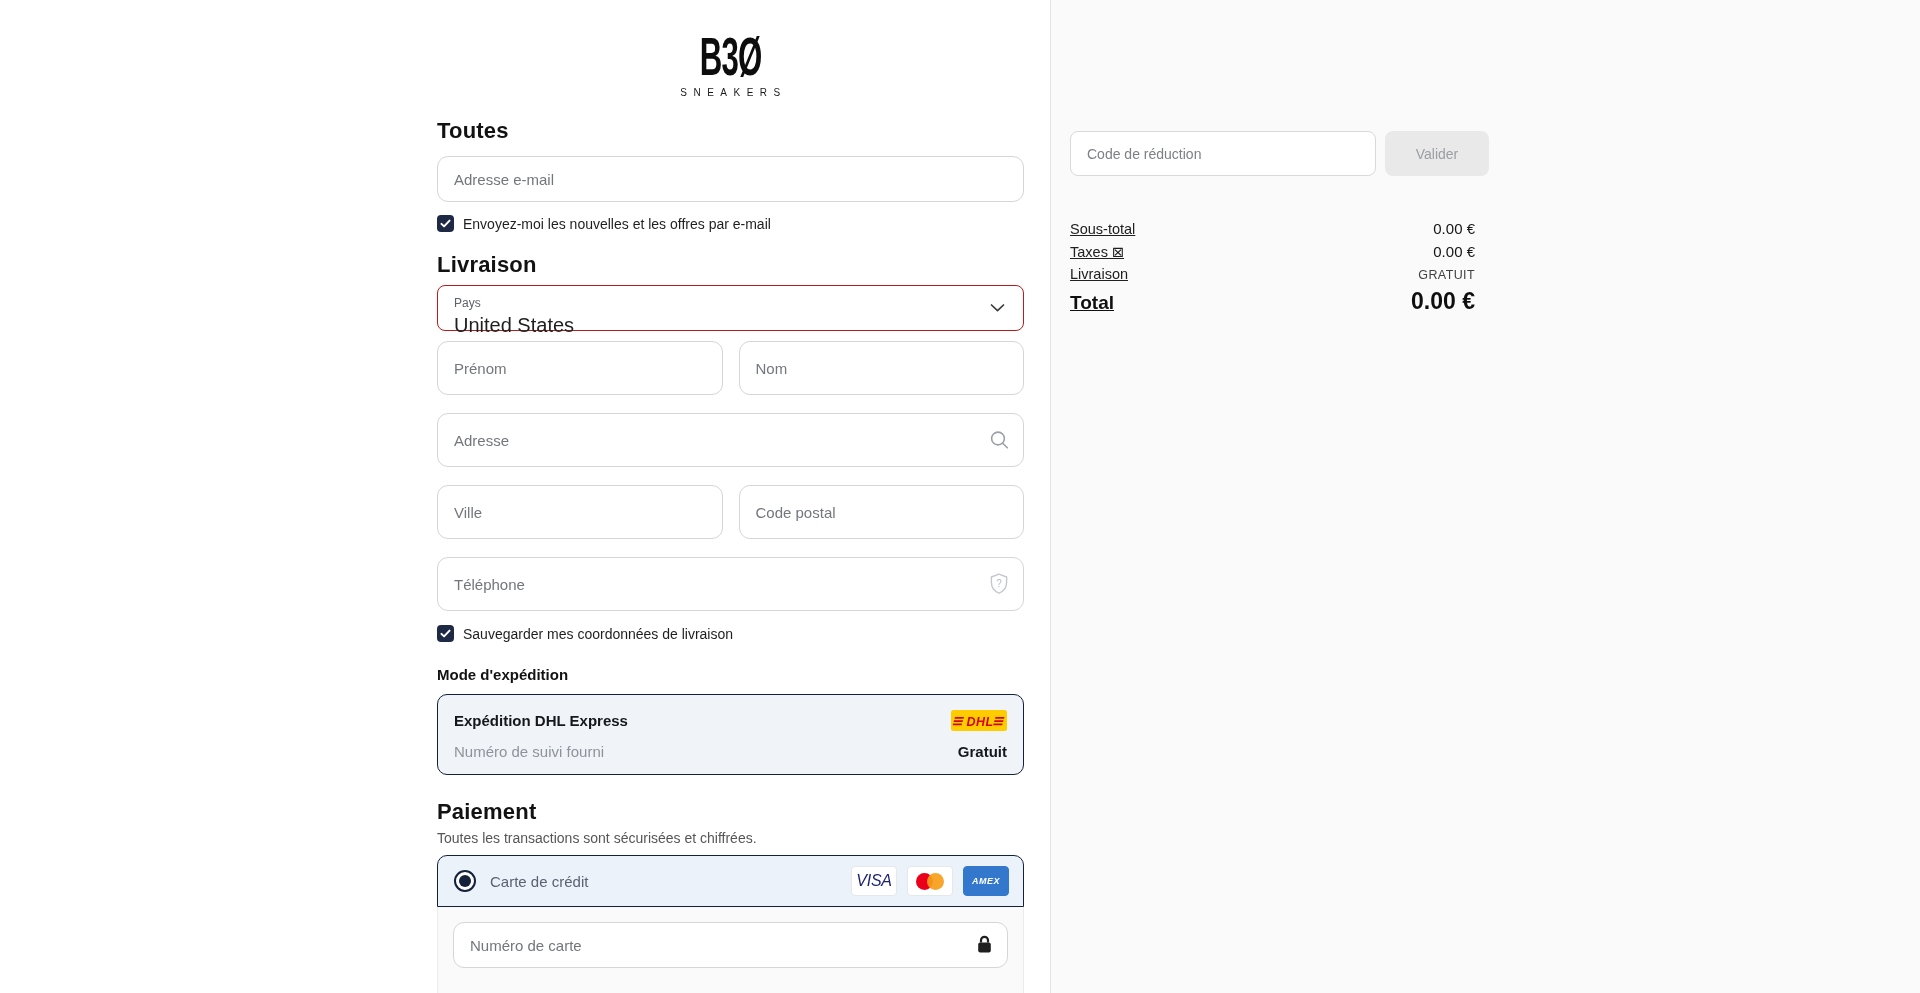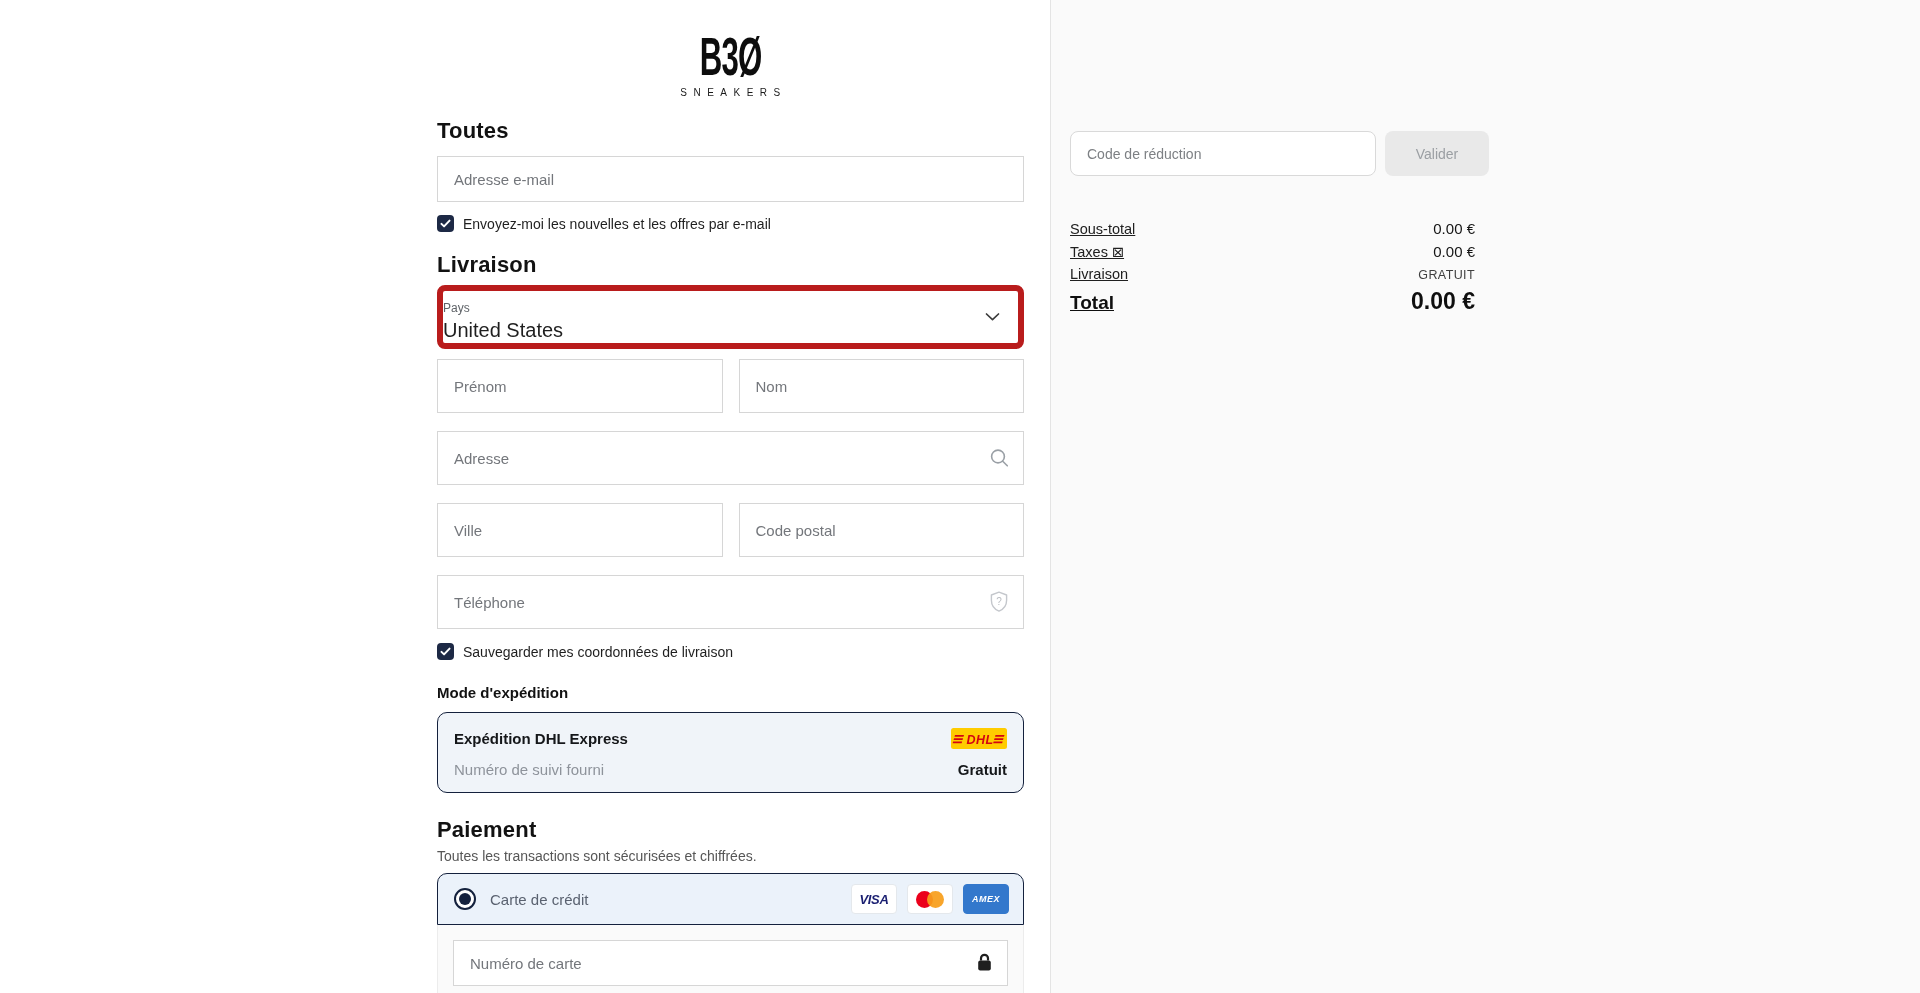--- a/index.html
+++ b/index.html
@@ -14,35 +14,35 @@
   .logo { margin-top:43px; text-align:center; }
   .brand { display:inline-block; font-size:40px; font-weight:700; line-height:40px;
     letter-spacing:-1px; color:#0d0d0d; transform:scale(0.78,1.34); transform-origin:center bottom; }
   .brand-sub { font-size:10px; letter-spacing:6.5px; color:#1a1a1a; margin-top:4px; text-indent:6px; }
 
   h2.section { font-size:22px; font-weight:700; color:#121212; letter-spacing:0.2px; }
   .h-contact { margin-top:20px; }
   .h-livraison { margin-top:20px; }
   .h-paiement { margin-top:24px; }
 
-  .input { width:100%; border:1px solid #d6d6d6; border-radius:0; background:#fff;
+  .input { width:100%; border:1px solid #d6d6d6; border-radius:11px; background:#fff;
     font-family:inherit; font-size:15px; color:#333; padding:0 16px; outline:none; display:block; }
   .input::placeholder { color:#73767b; opacity:1; }
   .h46 { height:46px; }
   .h54 { height:54px; }
 
   .email { margin-top:12px; }
 
   .check-row { display:flex; align-items:center; gap:9px; margin-top:13px; cursor:pointer; }
   .checkbox { width:17px; height:17px; flex:none; background:#1d2945; border-radius:4px;
     display:flex; align-items:center; justify-content:center; }
   .check-label { font-size:14px; color:#1f1f1f; }
 
-  .select { position:relative; margin-top:7px; height:64px; border:6px solid #b91c1c;
-    border-radius:8px; background:#fff; padding:10px 0 0; cursor:pointer; }
+  .select { position:relative; margin-top:7px; height:46px; border:1px solid #b91c1c;
+    border-radius:8px; background:#fff; padding:10px 16px 0; cursor:pointer; }
   .select-label { display:block; font-size:12px; color:#5f6368; }
   .select-value { display:block; font-size:20px; color:#1f1f1f; margin-top:4px; }
   .select .chev { position:absolute; right:18px; top:50%; transform:translateY(-50%); }
 
   .row2 { display:flex; gap:16px; }
   .mt10 { margin-top:10px; } .mt18 { margin-top:18px; } .mt14 { margin-top:14px; }
   .row2 .input { flex:1; }
 
   .field { position:relative; }
   .field .input { padding-right:46px; }
@@ -63,21 +63,21 @@
   .pay-option { margin-top:9px; height:52px; border:1px solid #14213d;
     border-radius:10px 10px 0 0; background:#ebf2fa; display:flex; align-items:center;
     padding:0 14px 0 16px; gap:14px; cursor:pointer; }
   .radio { width:22px; height:22px; flex:none; border:2px solid #14213d; border-radius:50%;
     background:#fff; display:flex; align-items:center; justify-content:center; }
   .radio-dot { width:12px; height:12px; border-radius:50%; background:#14213d; }
   .pay-label { font-size:15px; color:#5a6270; }
   .badges { margin-left:auto; display:flex; gap:10px; align-items:center; }
   .badge { width:46px; height:30px; border-radius:4px; display:flex; align-items:center;
     justify-content:center; background:#fff; border:1px solid #e4e8ec; }
-  .badge-visa span { font-size:13px; font-weight:700; font-style:italic; color:#1a1f71; letter-spacing:-0.3px; }
+  .badge-visa span { font-size:16px; font-weight:400; font-style:italic; color:#1a1f71; letter-spacing:-0.3px; }
   .badge-amex { background:#3378cc; border-color:#3378cc; }
   .badge-amex span { font-size:9px; font-weight:800; font-style:italic; color:#fff; letter-spacing:0.5px; }
   .mc-wrap { position:relative; width:28px; height:17px; }
   .mc-c { position:absolute; top:0; width:17px; height:17px; border-radius:50%; }
   .mc-red { left:0; background:#eb001b; }
   .mc-orange { right:0; background:#f79e1b; opacity:0.93; }
 
   .pay-body { background:#fafafa; border:1px solid #ececec; border-top:none; padding:15px 15px 40px; }
 
   

